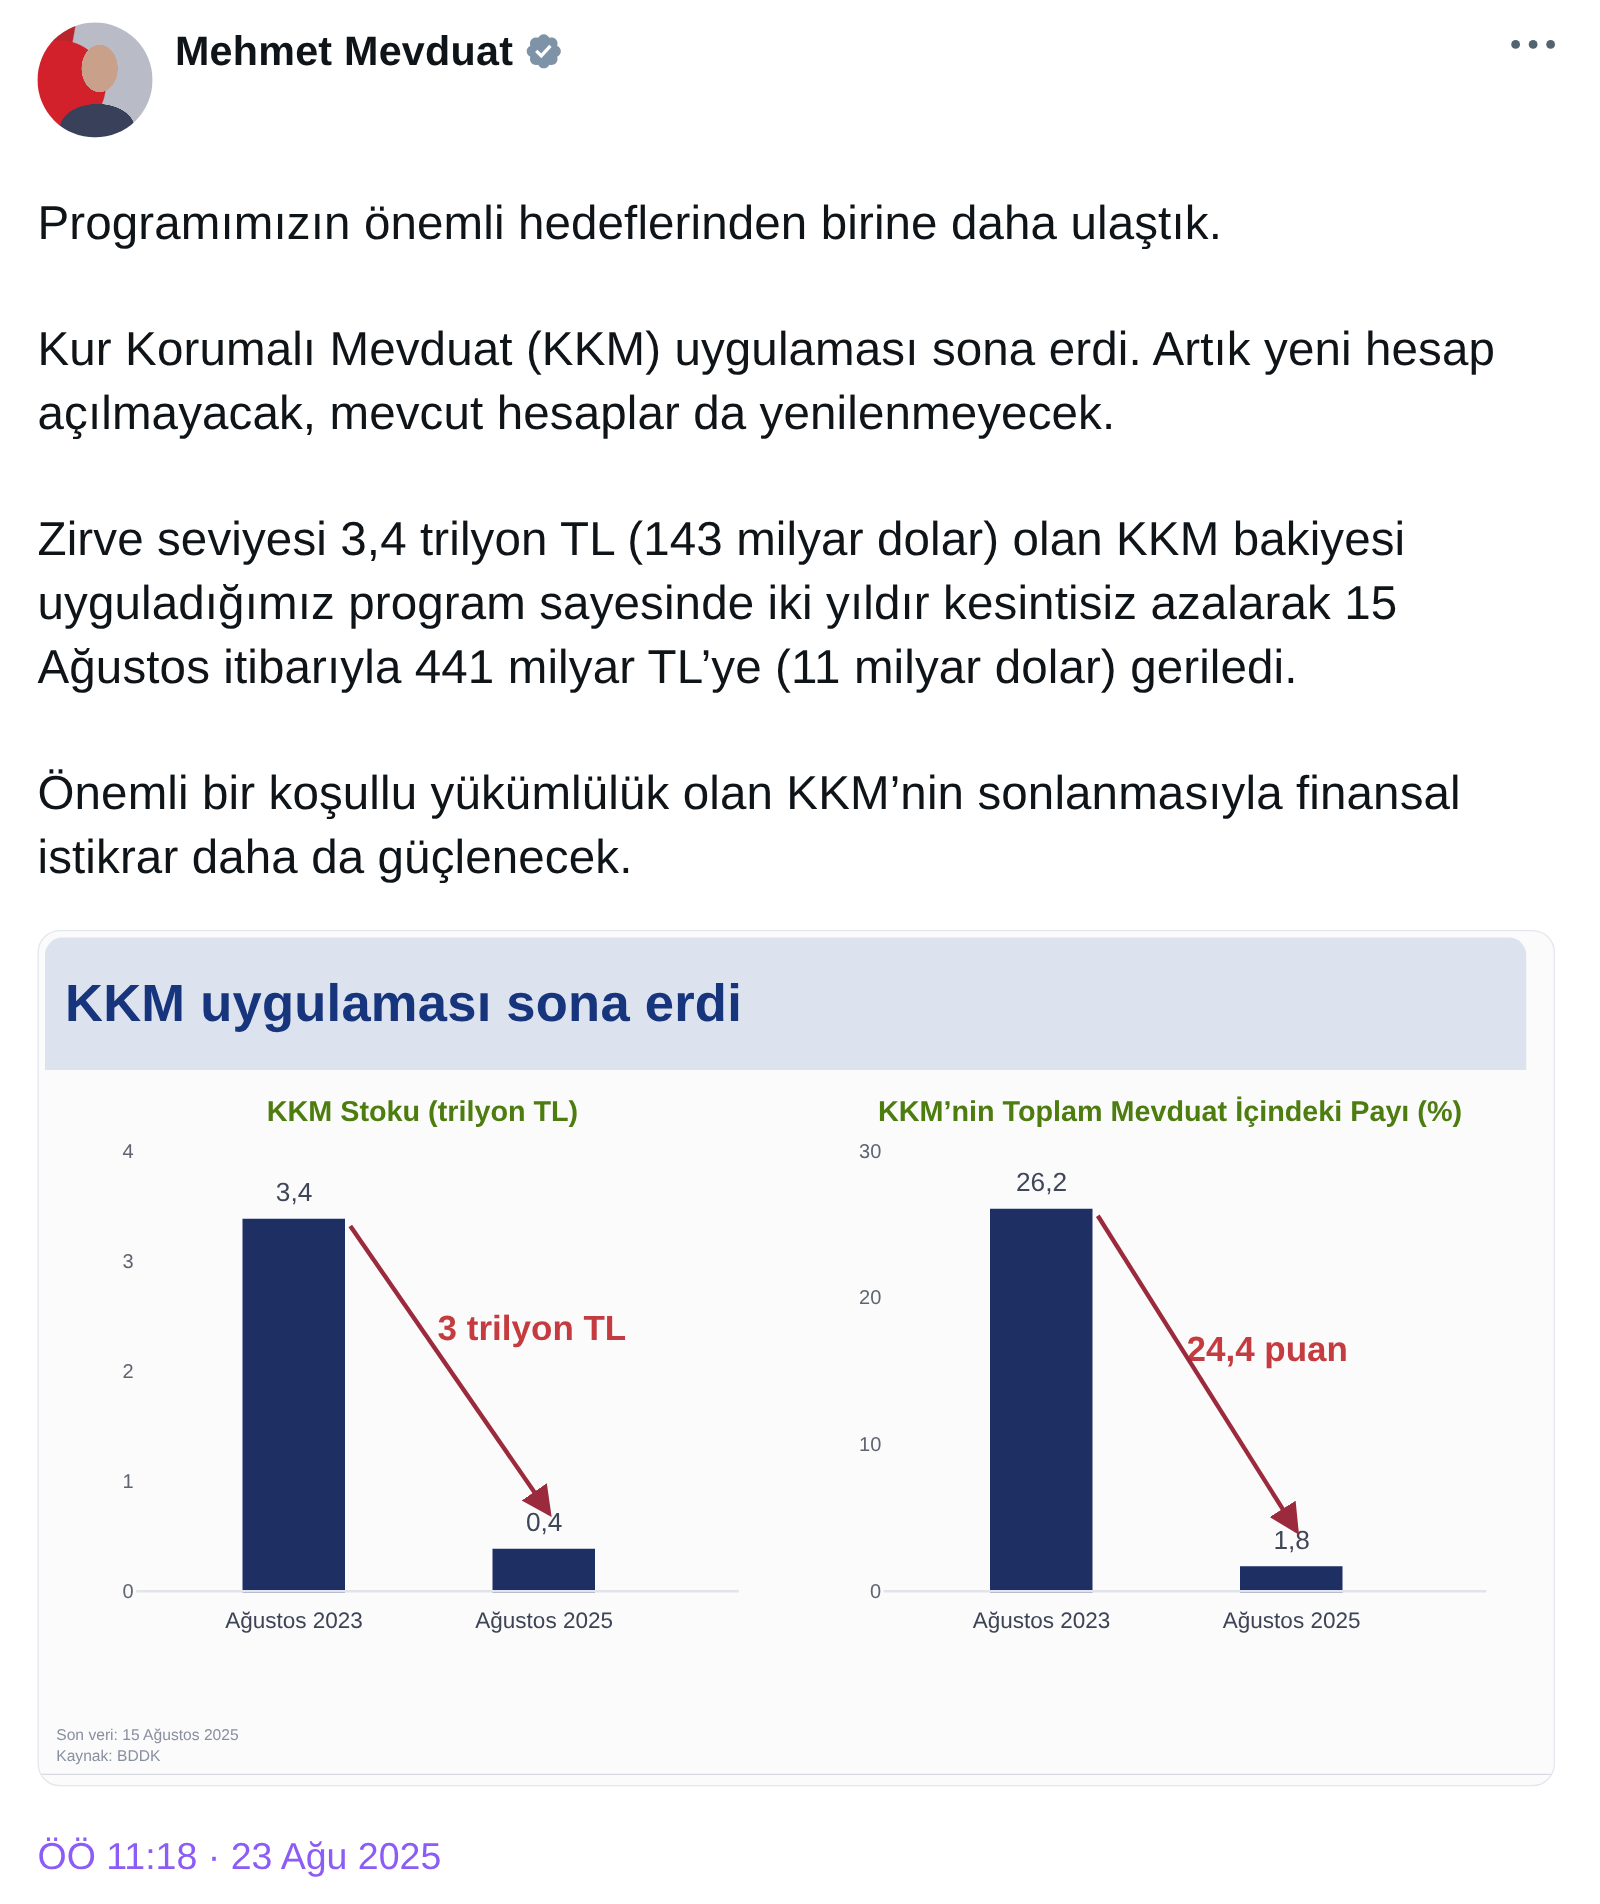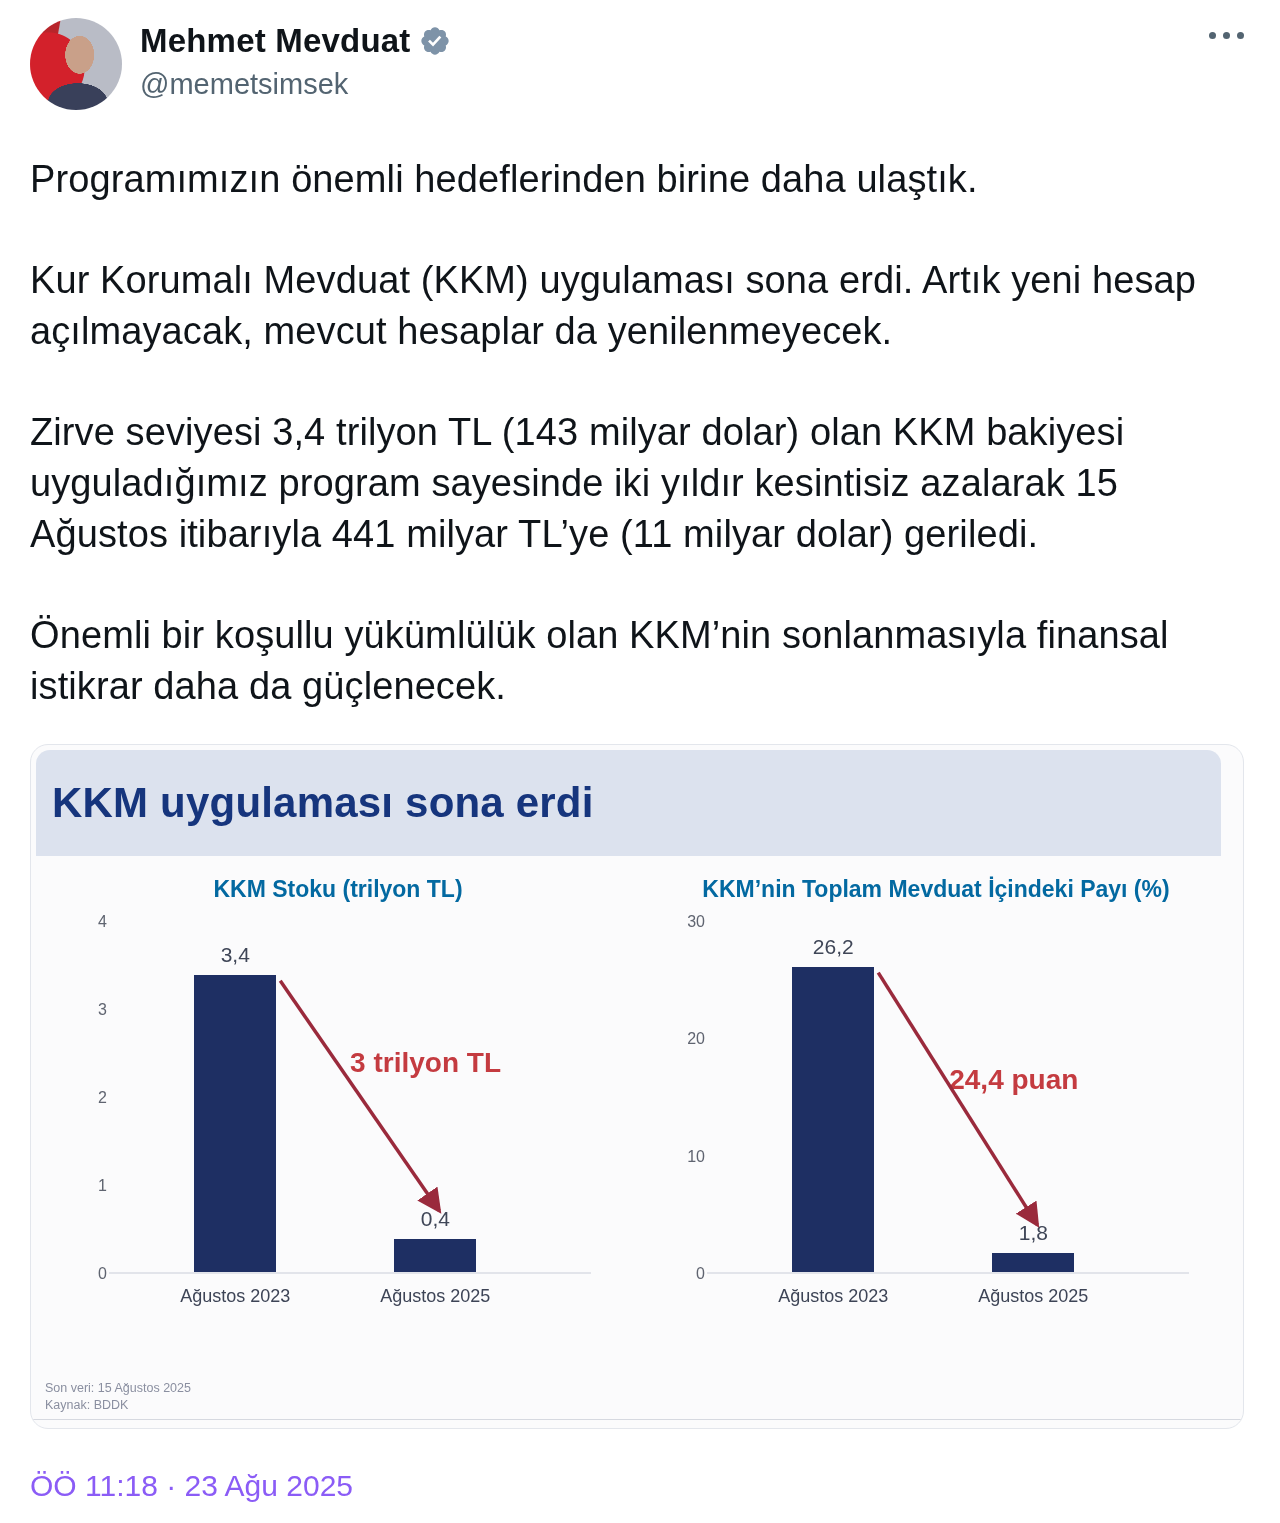--- a/index.html
+++ b/index.html
@@ -45,21 +45,21 @@
   }
   .band{
     margin:5px 22px 0 5px;height:106px;border-radius:14px 14px 0 0;
     background:#dce2ee;display:flex;align-items:center;padding-left:16px;
     box-sizing:border-box;
   }
   .band-title{font-size:42px;font-weight:bold;color:#16357d;letter-spacing:.2px;}
   .charts{display:flex;padding:20px 8px 0 8px;}
   .panel{width:50%;box-sizing:border-box;}
   .chart-title{
-    text-align:center;font-size:23px;font-weight:bold;color:#0369a1;height:34px;
+    text-align:center;font-size:23px;font-weight:bold;color:#4d7c0f;height:34px;
   }
   .plot{position:relative;height:352px;margin:12px 26px 0 84px;}
   .plot::after{
     content:"";position:absolute;left:-14px;right:20px;bottom:0;height:2px;background:#e2e4ea;
   }
   .tick{
     position:absolute;right:calc(100% + 16px);font-size:16px;color:#5f6470;line-height:18px;
   }
   .bar{position:absolute;bottom:0;width:82px;}
   .val{
@@ -91,21 +91,20 @@
 
   <div class="hdr">
     <div class="avatar"></div>
     <div class="hdr-names">
       <div class="name-row">
         <span class="name">Mehmet Mevduat</span>
         <svg class="badge" viewBox="0 0 24 24">
           <path fill="#7e93a8" d="M22.25 12c0-1.43-.88-2.67-2.19-3.34.46-1.39.2-2.9-.81-3.91s-2.52-1.27-3.91-.81c-.66-1.31-1.91-2.19-3.34-2.19s-2.67.88-3.33 2.19c-1.4-.46-2.91-.2-3.92.81s-1.26 2.52-.8 3.91c-1.31.67-2.2 1.91-2.2 3.34s.89 2.67 2.2 3.34c-.46 1.39-.21 2.9.8 3.91s2.52 1.26 3.91.81c.67 1.31 1.91 2.19 3.34 2.19s2.68-.88 3.34-2.19c1.39.45 2.9.2 3.91-.81s1.27-2.52.81-3.91c1.31-.67 2.19-1.91 2.19-3.34zm-11.71 4.2L6.8 12.46l1.41-1.42 2.26 2.26 4.8-5.23 1.47 1.36-6.2 6.77z"></path>
         </svg>
       </div>
-      <div class="handle">@memetsimsek</div>
     </div>
     <div class="more">
       <i></i>
         <i></i>
         <i></i>
     </div>
   </div>
 
   <div class="tweet-text">
     <p>Programımızın önemli hedeflerinden birine daha ulaştık.</p>

